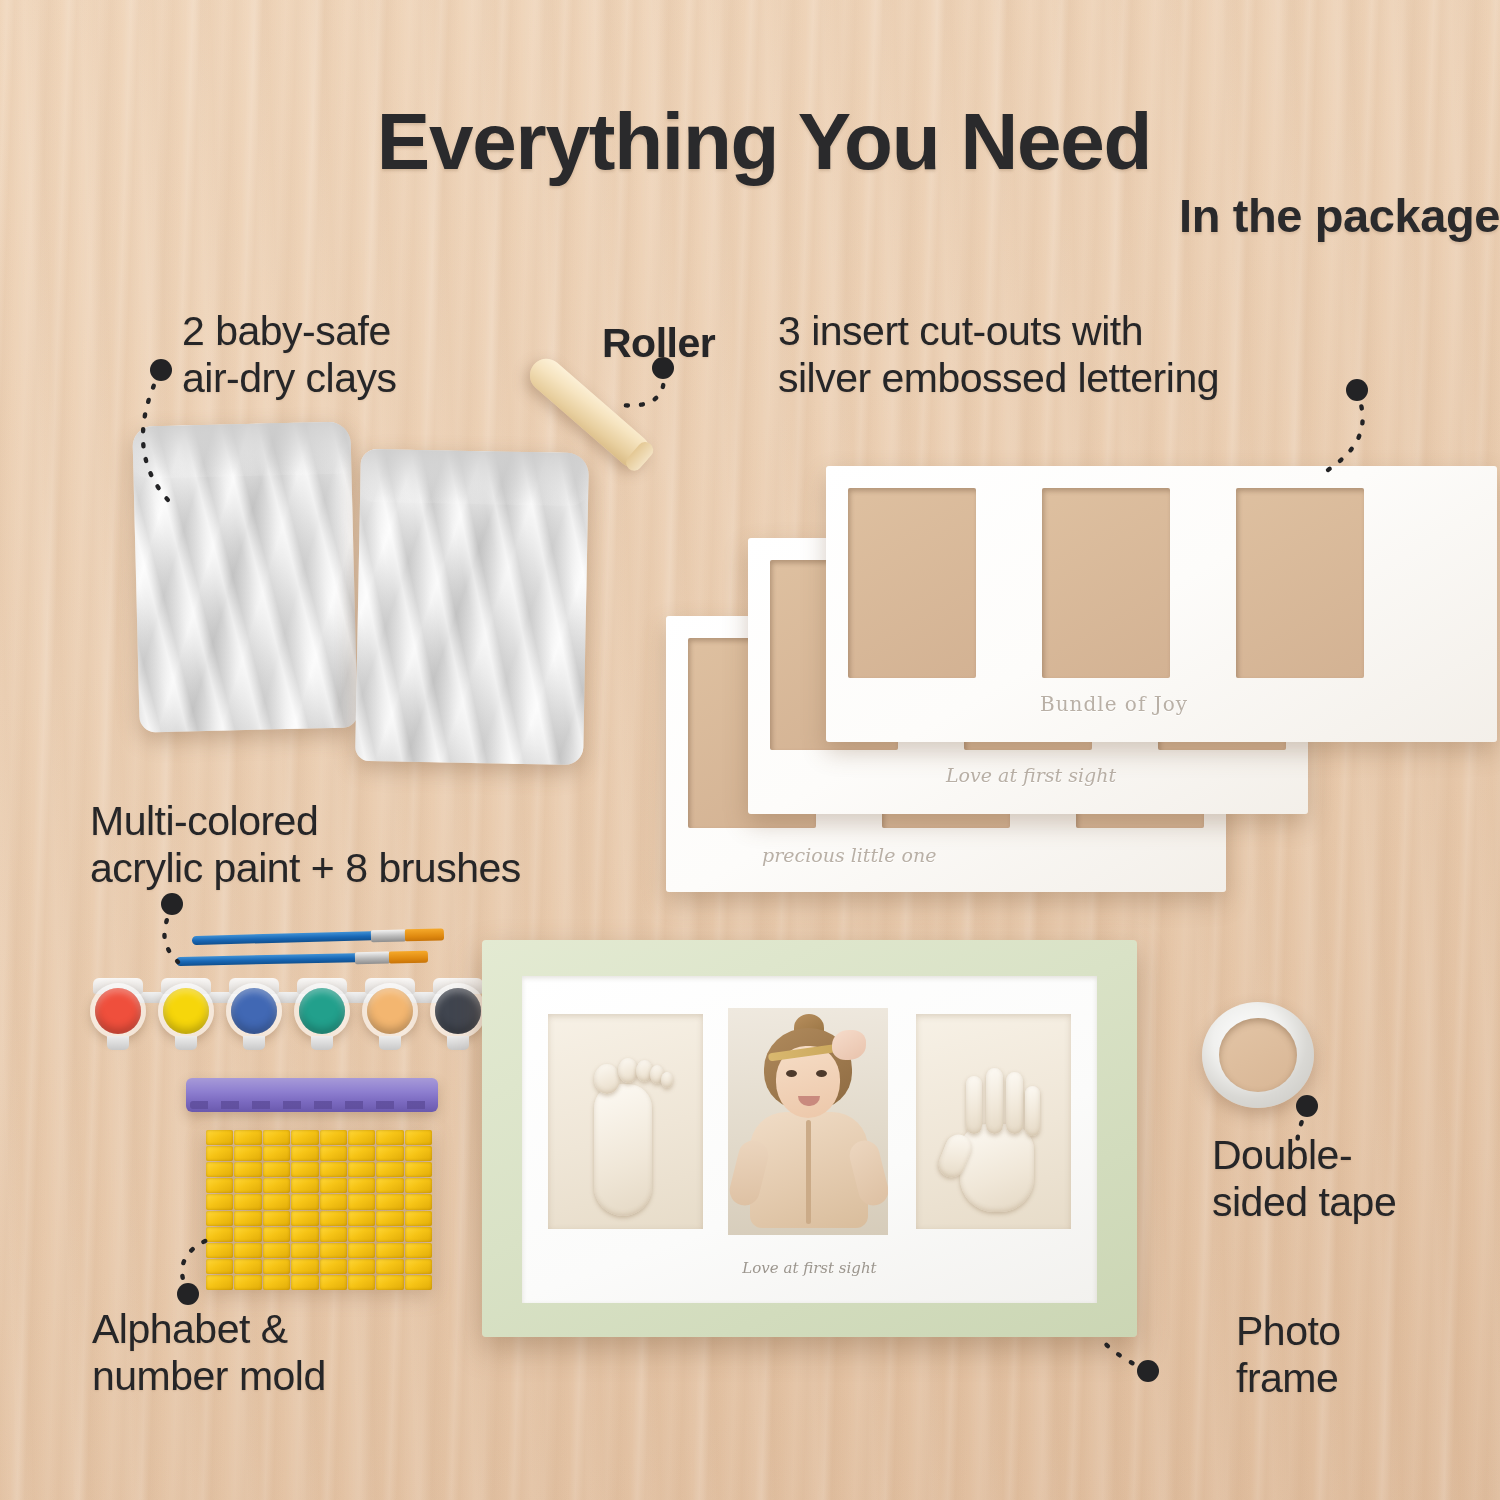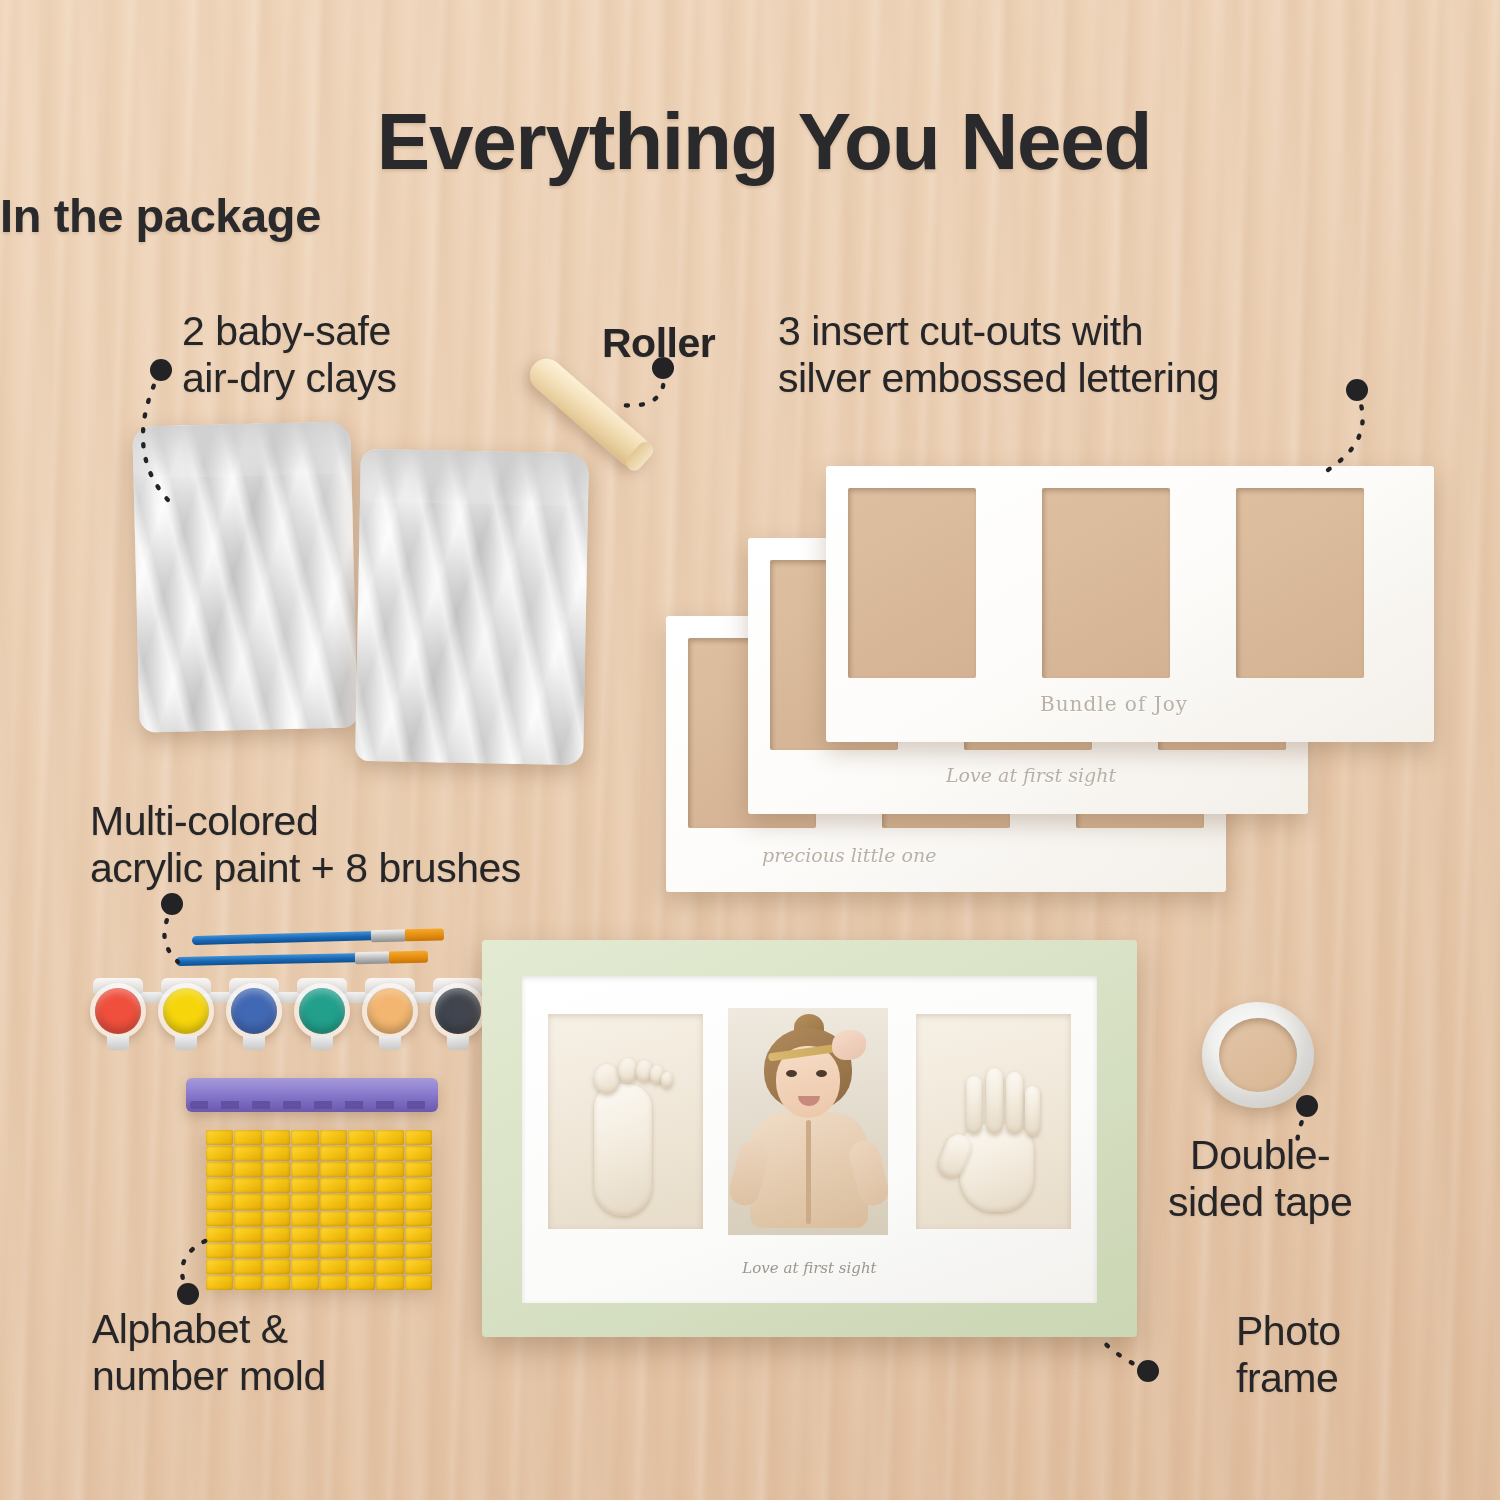--- a/index.html
+++ b/index.html
@@ -33,21 +33,21 @@
   .h1 {
     position: absolute; left: 0; right: 0; top: 96px;
     text-align: center;
     font-size: 80px; font-weight: 700; letter-spacing: -1.2px;
     color: #2a2a2c;
     text-shadow: 0 2px 3px rgba(120,85,55,0.22);
     margin-left: 28px;
   }
   .h2 {
     position: absolute; left: 0; right: 0; top: 188px;
-    text-align: left;
+    text-align: right;
     font-size: 47px; font-weight: 700; letter-spacing: -0.4px;
     color: #2a2a2c;
     text-shadow: 0 2px 3px rgba(120,85,55,0.2);
   }
 
   
   .label {
     position: absolute;
     color: #262628;
     font-size: 41px;
@@ -278,21 +278,21 @@
     <div class="script" style="left:96px; top:228px; font-size:19px;">precious little one</div>
   </div>
 
   <div class="mat" style="left:748px; top:538px; width:560px; height:276px;">
     <div class="win" style="left:22px;  top:22px; width:128px; height:190px;"></div>
     <div class="win" style="left:216px; top:22px; width:128px; height:190px;"></div>
     <div class="win" style="left:410px; top:22px; width:128px; height:190px;"></div>
     <div class="script" style="left:198px; top:226px; font-size:19px;">Love at first sight</div>
   </div>
 
-  <div class="mat" style="left:826px; top:466px; width:608px; height:276px;">
+  <div class="mat" style="left:826px; top:466px; width:671px; height:276px;">
     <div class="win" style="left:22px;  top:22px; width:128px; height:190px;"></div>
     <div class="win" style="left:216px; top:22px; width:128px; height:190px;"></div>
     <div class="win" style="left:410px; top:22px; width:128px; height:190px;"></div>
     <div class="script" style="left:214px; top:226px; font-size:20px; font-style:normal; letter-spacing:1px;">Bundle of Joy</div>
   </div>
 
   <div class="brush" style="left:192px; top:936px; width:252px; transform:rotate(-1.5deg);">
     <div class="handle"></div>
     <div class="ferrule"></div>
     <div class="tip"></div>
@@ -506,18 +506,18 @@
 
   <div class="label" style="left:182px;  top:308px;">2 baby-safe
 air-dry clays</div>
   <div class="label" style="left:602px;  top:320px;font-weight:bold;">Roller</div>
   <div class="label" style="left:778px;  top:308px;">3 insert cut-outs with
 silver embossed lettering</div>
   <div class="label" style="left:90px;   top:798px;">Multi-colored
 acrylic paint + 8 brushes</div>
   <div class="label" style="left:92px;   top:1306px;">Alphabet &amp;
 number mold</div>
-  <div class="label" style="left:1168px; top:1132px;text-align:center;">Double-
+  <div class="label" style="left:1212px; top:1132px;">Double-
 sided tape</div>
   <div class="label" style="left:1236px; top:1308px;">Photo
 frame</div>
 
 </div>
 
 </body></html>

